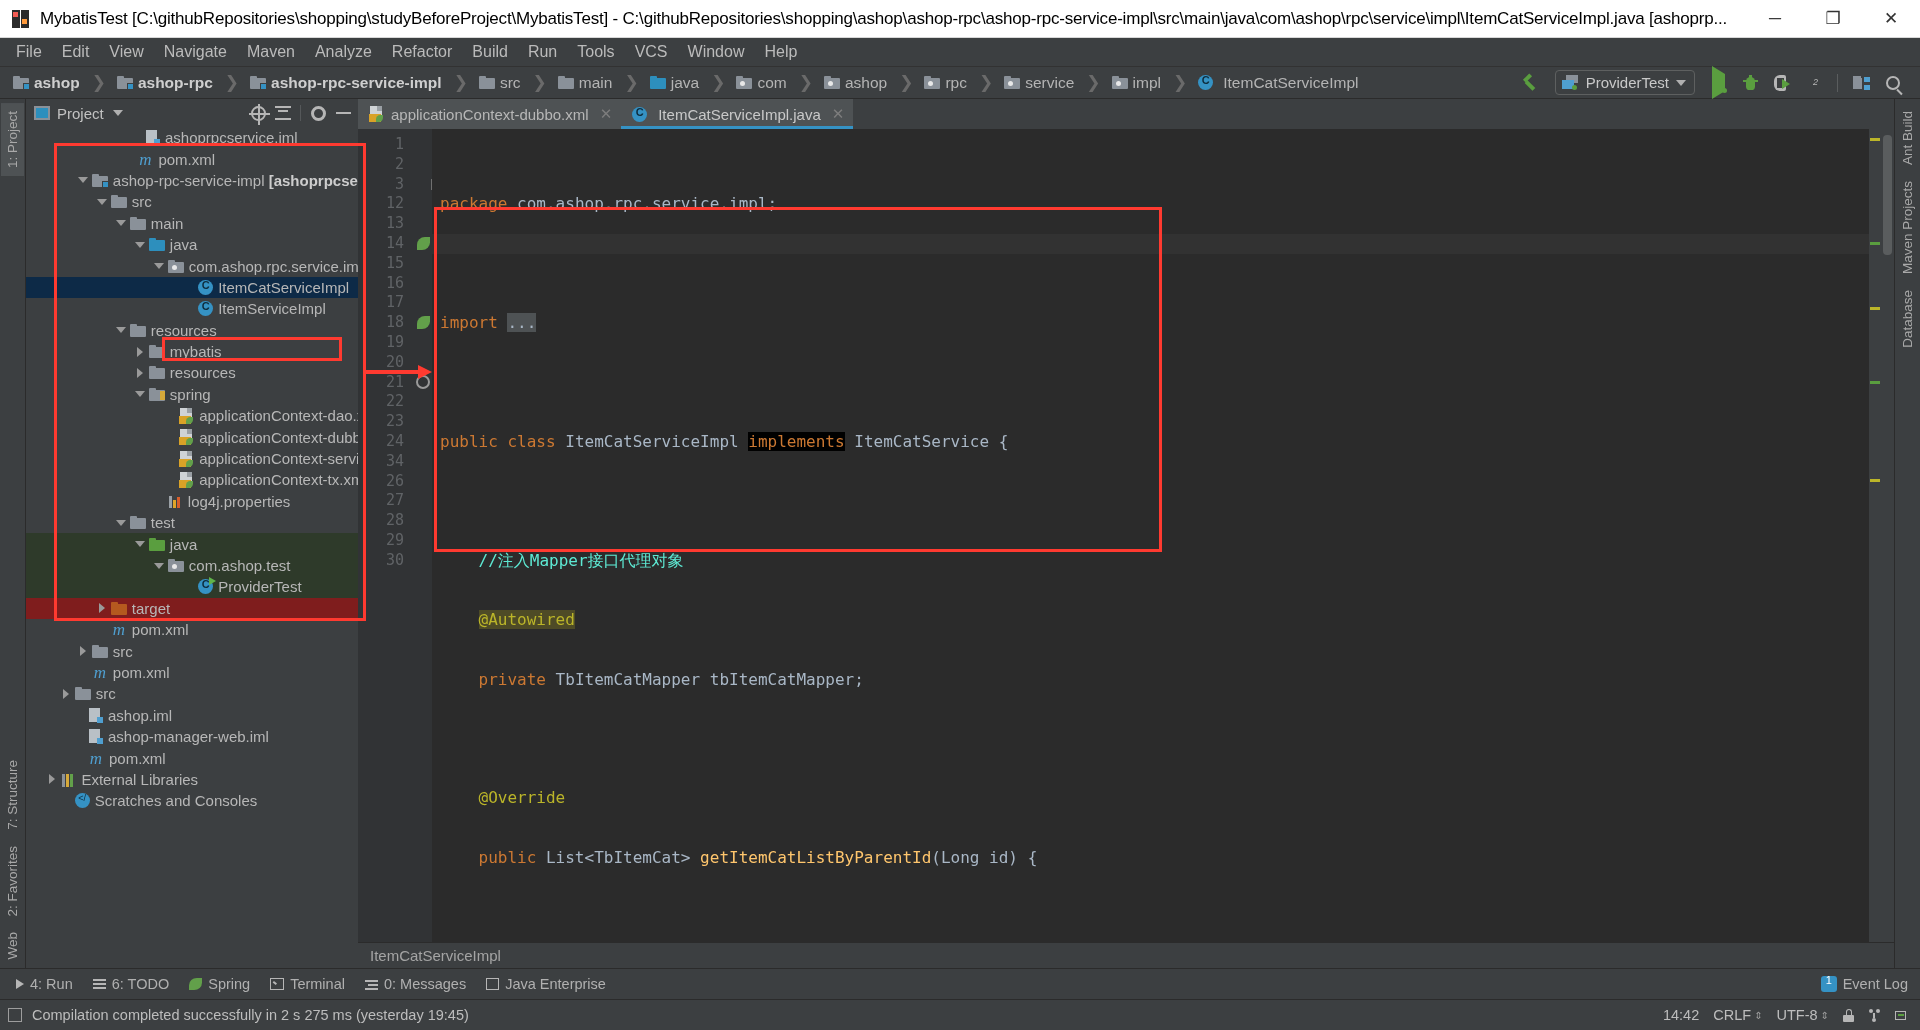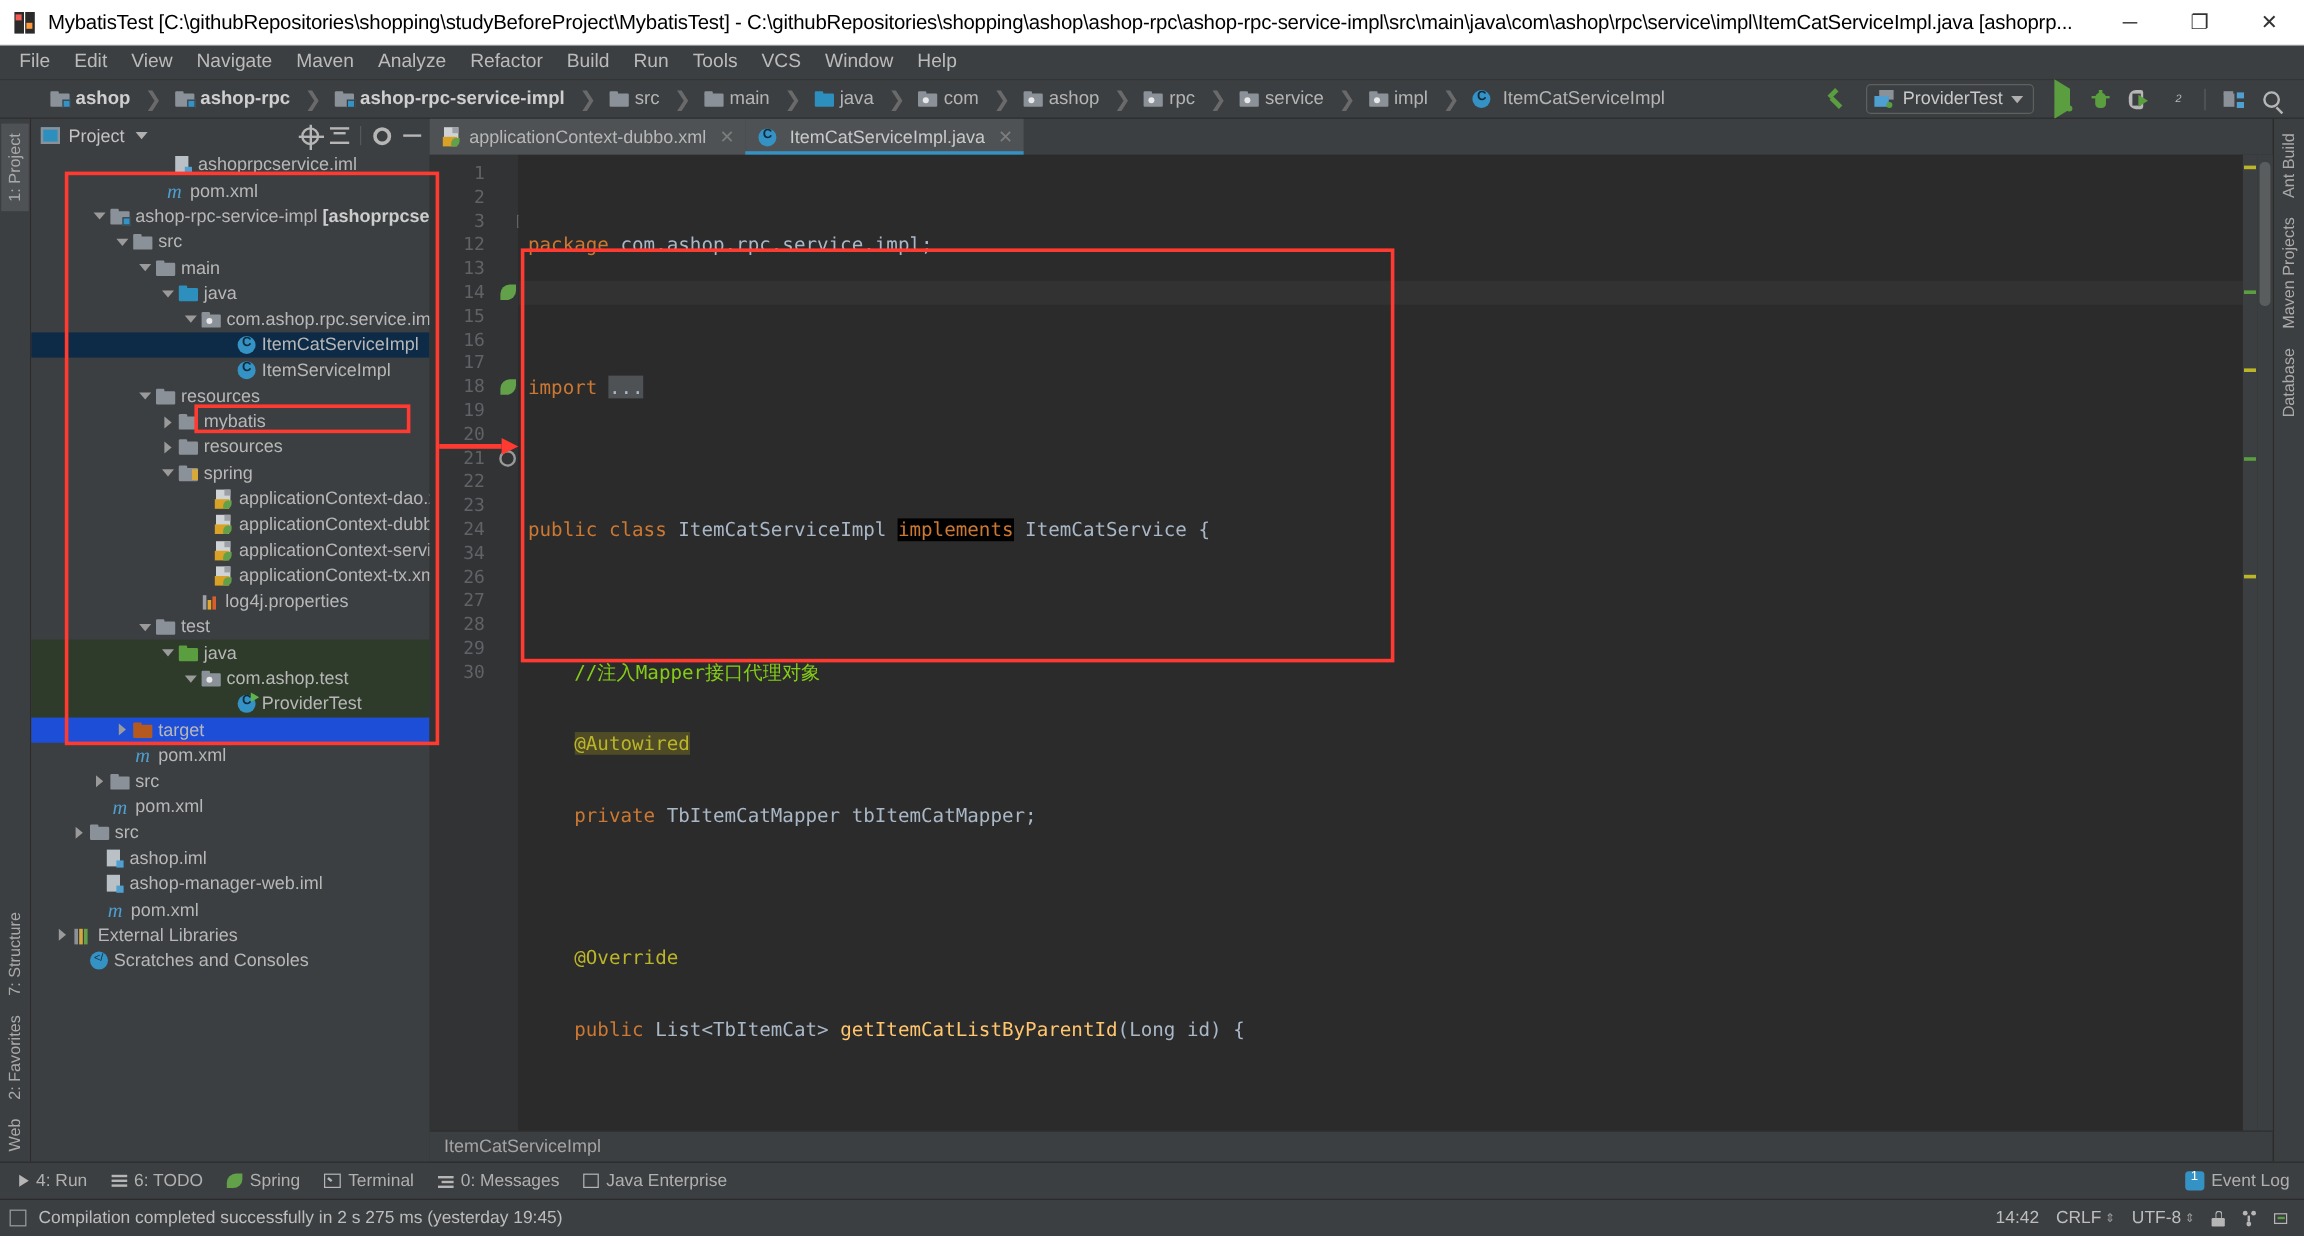--- a/index.html
+++ b/index.html
@@ -45,21 +45,20 @@
   }
   .menu-item {
     padding: 3px 10px; font-size: 16px; color: #bbbbbb; cursor: default;
   }
 
   
   #navbar {
     height: 32px; background: #3c3f41;
     display: flex; align-items: center; position: relative;
     border-bottom: 1px solid #2b2b2b;
-    padding-left: 29px;
   }
   #crumbs { display: flex; align-items: center; padding-left: 10px; flex: 1 1 auto; overflow: hidden; }
   .crumb {
     display: flex; align-items: center; gap: 5px;
     font-size: 15.5px; color: #b4b4b4; padding: 2px 5px 2px 3px;
     white-space: nowrap;
   }
   .crumb .sep { color: #6a6a6a; font-size: 17px; margin: 0 3px 0 7px; font-weight: 300; }
   .crumb.bold { font-weight: bold; color: #cfcfcf; }
 
@@ -113,21 +112,21 @@
 
   #tree { flex:1 1 auto; overflow:hidden; position:relative; font-size:15px; }
   .row { height: 21.4px; display:flex; align-items:center; white-space:nowrap; position:relative; }
   .row .twisty { width:14px; height:14px; flex:0 0 auto; display:flex; align-items:center; justify-content:center; margin-right:2px; }
   .tri-d { width:0;height:0;border-left:5px solid transparent;border-right:5px solid transparent;border-top:6px solid #9a9a9a; }
   .tri-r { width:0;height:0;border-top:5px solid transparent;border-bottom:5px solid transparent;border-left:6px solid #9a9a9a; }
   .row .lbl { color:#b7b7b7; margin-left:5px; font-size:15px; }
   .row .lbl b { color:#cdcdcd; }
   .row.sel-blue { background:#0d2a47; }
   .row.green-bg { background:#2e3a2a; }
-  .row.brown-bg { background:#1d4ed8; }
+  .row.brown-bg { background:#7f1d1d; }
 
   
   .cls { width:15px;height:15px;border-radius:50%;background:#3592c4;position:relative;flex:0 0 auto; }
   .cls::after { content:"C"; position:absolute; left:0; right:0; top:-1px; text-align:center; font-size:11px; color:#0e2c3d; font-family:"Liberation Sans",sans-serif; font-weight:bold; }
   .cls.test { background:#3592c4; }
   .cls.test .arrow { position:absolute; right:-3px; top:-2px; width:0;height:0;border-top:4px solid transparent;border-bottom:4px solid transparent;border-left:7px solid #60b34a; }
   .mfile { font-family:"Liberation Serif",serif; font-style:italic; font-size:17px; color:#4f9fd0; flex:0 0 auto; width:16px; text-align:center; line-height:1; }
   .xfile { width:15px;height:16px;position:relative;flex:0 0 auto; }
   .xfile .pg { position:absolute; left:1px; top:0; width:12px; height:13px; background:#cfd3d6; }
   .xfile .fold { position:absolute; right:2px; top:0; width:5px; height:5px; background:#9aa0a5; }
@@ -169,21 +168,21 @@
   .gline { height:19.8px; line-height:19.8px; padding-right:28px; position:relative; }
   .gmark { position:absolute; right:5px; top:2px; width:16px; height:16px; }
   #code {
     flex:1 1 auto; position:relative; background:#2b2b2b; padding-top:6px; overflow:hidden;
     font-family:"DejaVu Sans Mono", monospace; font-size:16px; line-height:19.8px;
     white-space:pre; color:#a9b7c6;
   }
   #code .ln { height:19.8px; padding-left:8px; }
   .kw  { color:#cc7832; }
   .ann { color:#bbb529; }
-  .cmt { color:#84cc16; }
+  .cmt { color:#5eead4; }
   .typ { color:#a9b7c6; }
   .mth { color:#ffc66d; }
   .hl-impl { background:#000000; }
   .hl-auto { background:#4e4b26; }
   .hl-dots { background:#4e5254; color:#a9b7c6; }
   .caretline { position:absolute; left:0; right:0; height:19.8px; background:#323232; }
 
   
   #marker-bar { width:12px; flex:0 0 auto; background:#3c3f41; position:relative; }
   .mk { position:absolute; left:1px; width:10px; height:3px; }

